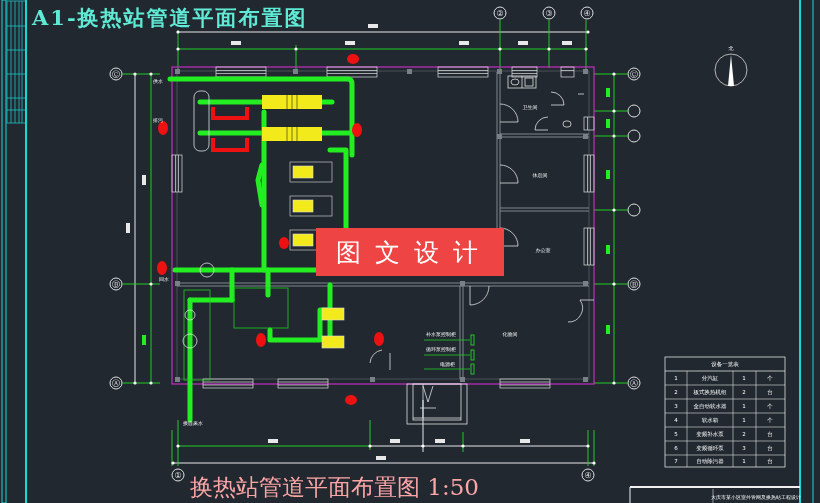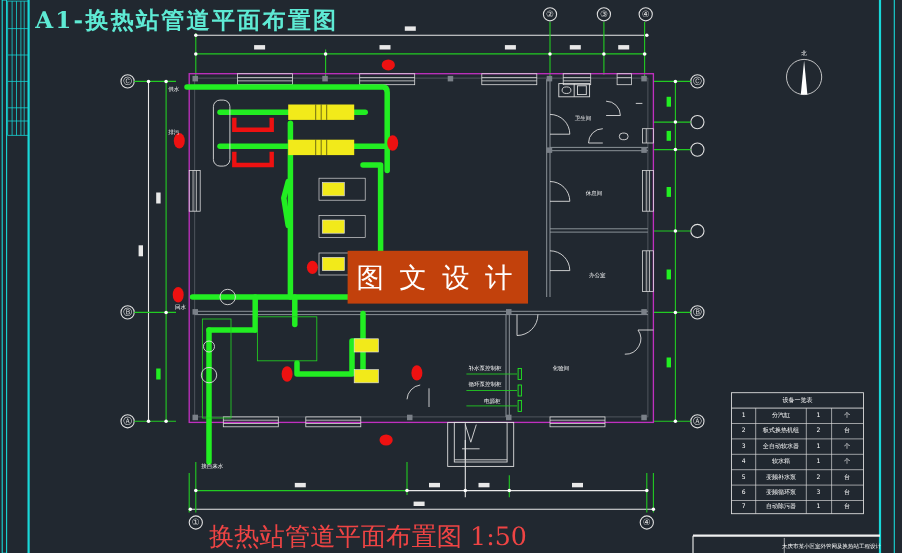--- a/index.html
+++ b/index.html
@@ -1,20 +1,20 @@
 <!DOCTYPE html>
 <html><head>
 <meta charset="utf-8">
 <style>
   html,body{margin:0;padding:0;background:#212830;}
   body{width:820px;height:503px;overflow:hidden;position:relative;font-family:"DejaVu Sans",sans-serif;}
   #cad{position:absolute;left:0;top:0;width:820px;height:503px;}
   .title-top{position:absolute;left:32px;top:4px;color:#5eead4;font-family:"DejaVu Serif",serif;font-weight:bold;font-size:21px;letter-spacing:2px;}
-  .title-bottom{position:absolute;left:190px;top:472px;color:#ef4444;font-family:"DejaVu Serif",serif;font-size:23px;letter-spacing:0px;white-space:nowrap;}
-  .watermark{position:absolute;left:316px;top:228px;width:164px;height:48px;background:#c2410c;color:#fff;font-family:"DejaVu Serif",serif;font-size:25px;display:flex;align-items:center;justify-content:center;letter-spacing:14px;padding-left:8px;box-sizing:border-box;}
+  .title-bottom{position:absolute;left:190px;top:472px;color:#fca5a5;font-family:"DejaVu Serif",serif;font-size:23px;letter-spacing:0px;white-space:nowrap;}
+  .watermark{position:absolute;left:316px;top:228px;width:188px;height:48px;background:#ef4444;color:#fff;font-family:"DejaVu Serif",serif;font-size:25px;display:flex;align-items:center;justify-content:center;letter-spacing:14px;padding-left:8px;box-sizing:border-box;}
   .lbl{fill:#ffffff;font-size:5px;font-family:"DejaVu Sans",sans-serif;}
   .axis{fill:none;stroke:#e0e0e0;stroke-width:1;}
   .axt{fill:#e0e0e0;font-size:8px;font-family:"DejaVu Sans",sans-serif;text-anchor:middle;dominant-baseline:central;}
   .tbl-t{fill:#ffffff;font-size:5.5px;font-family:"DejaVu Sans",sans-serif;text-anchor:middle;dominant-baseline:central;}
 </style>
 </head>
 <body>
 
 <svg id="cad" viewBox="0 0 820 503" xmlns="http://www.w3.org/2000/svg">
 

